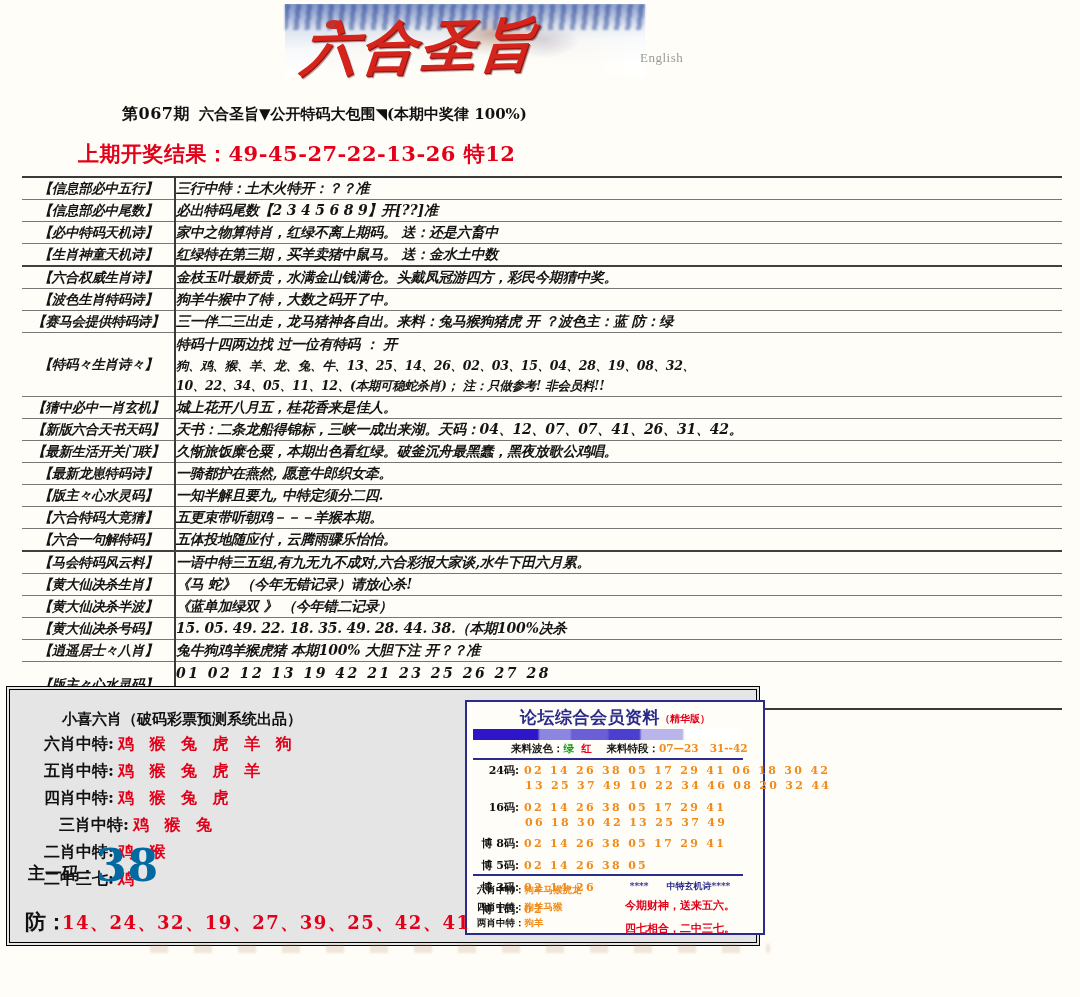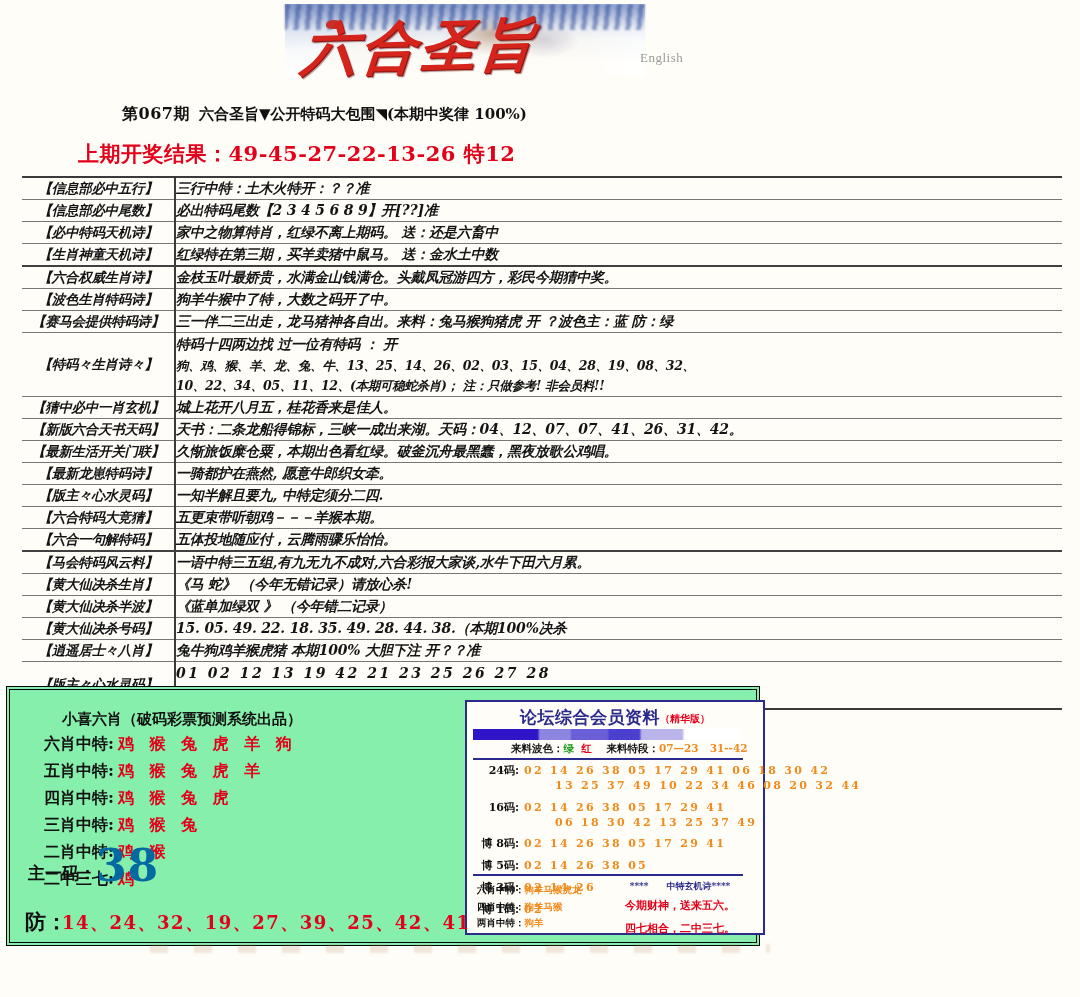--- a/index.html
+++ b/index.html
@@ -177,21 +177,21 @@
   }
 
   
   .bottom-wrap {
     position: absolute;
     left: 6px;
     top: 686px;
     width: 754px;
     height: 260px;
     border: 1px solid #000;
-    background: #86efac;
+    background: #e5e5e5;
     box-sizing: border-box;
   }
   .bottom-inner {
     position: absolute;
     left: 2px; top: 2px;
     width: 748px; height: 254px;
     border: 1px solid #000;
     box-sizing: border-box;
   }
 
@@ -332,21 +332,21 @@
     top: 62px;
     width: 270px;
     font-family: "DejaVu Serif", "Liberation Serif", serif;
     font-size: 11px;
     font-weight: bold;
   }
   .code-block { margin-bottom: 7px; }
   .cr { white-space: nowrap; line-height: 1.35; }
   .cr .k { color: #111; display: inline-block; width: 44px; text-align: right; }
   .cr .v { color: #f08b1d; margin-left: 5px; letter-spacing: 2.3px; }
-  .cr .cont { color: #f08b1d; margin-left: 80px; letter-spacing: 2.3px; }
+  .cr .cont { color: #f08b1d; margin-left: 50px; letter-spacing: 2.3px; }
   .card-rule2 {
     position: absolute;
     left: 6px;
     top: 172px;
     width: 270px;
     height: 0;
     border-top: 2px solid #2b2b8c;
   }
   .card-foot {
     position: absolute;
@@ -491,21 +491,21 @@
 
   <div class="bottom-wrap">
     <div class="bottom-inner">
 
       <div class="left-block">
         <div class="lb-title">小喜六肖（破码彩票预测系统出品）</div>
         <div id="pred-rows">
             <div class="pred-row" style="top: 44px;"><span>六肖中特:</span><span class="zodiacs">鸡 猴 兔 虎 羊 狗</span></div>
             <div class="pred-row" style="top: 71px;"><span>五肖中特:</span><span class="zodiacs">鸡 猴 兔 虎 羊</span></div>
             <div class="pred-row" style="top: 98px;"><span>四肖中特:</span><span class="zodiacs">鸡 猴 兔 虎</span></div>
-            <div class="pred-row" style="top: 125px;"><span>三肖中特:</span><span class="zodiacs">鸡 猴 兔</span></div>
+            <div class="pred-row" style="top: 125px; margin-left: 15px;"><span>三肖中特:</span><span class="zodiacs">鸡 猴 兔</span></div>
             <div class="pred-row" style="top: 152px;"><span>二肖中特:</span><span class="zodiacs">鸡 猴</span></div>
             <div class="pred-row" style="top: 179px;"><span>二中三七:</span><span class="zodiacs">鸡</span></div>
           </div>
       </div>
 
       <div class="card">
         <div class="card-title">
           <span>论坛综合会员资料</span><span class="badge">（精华版）</span>
         </div>
         <div class="gradbar"></div>

